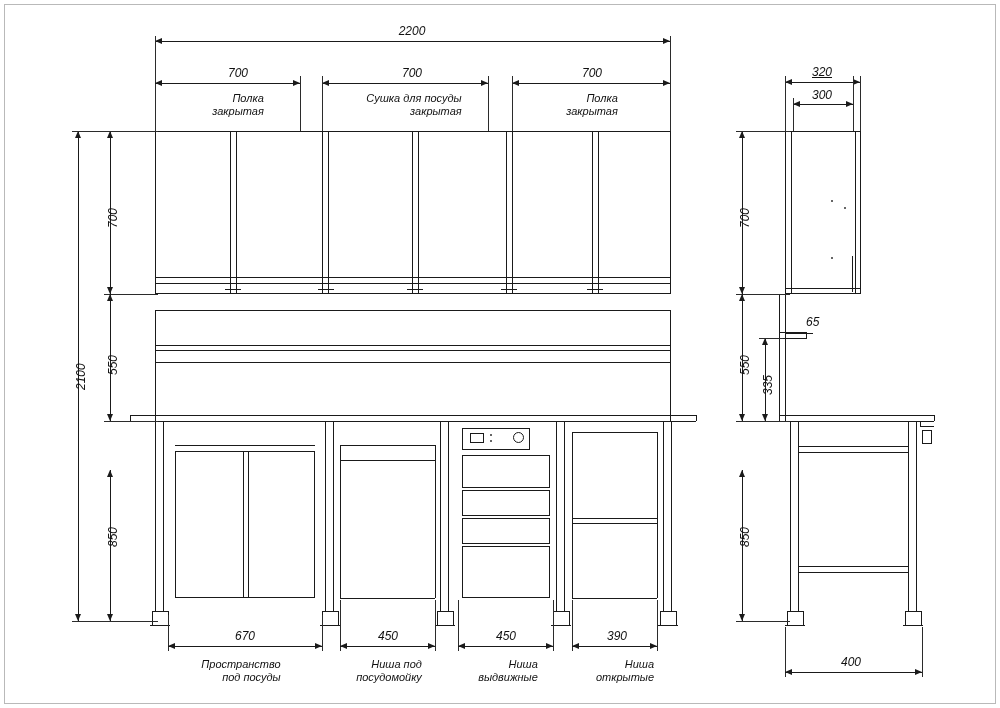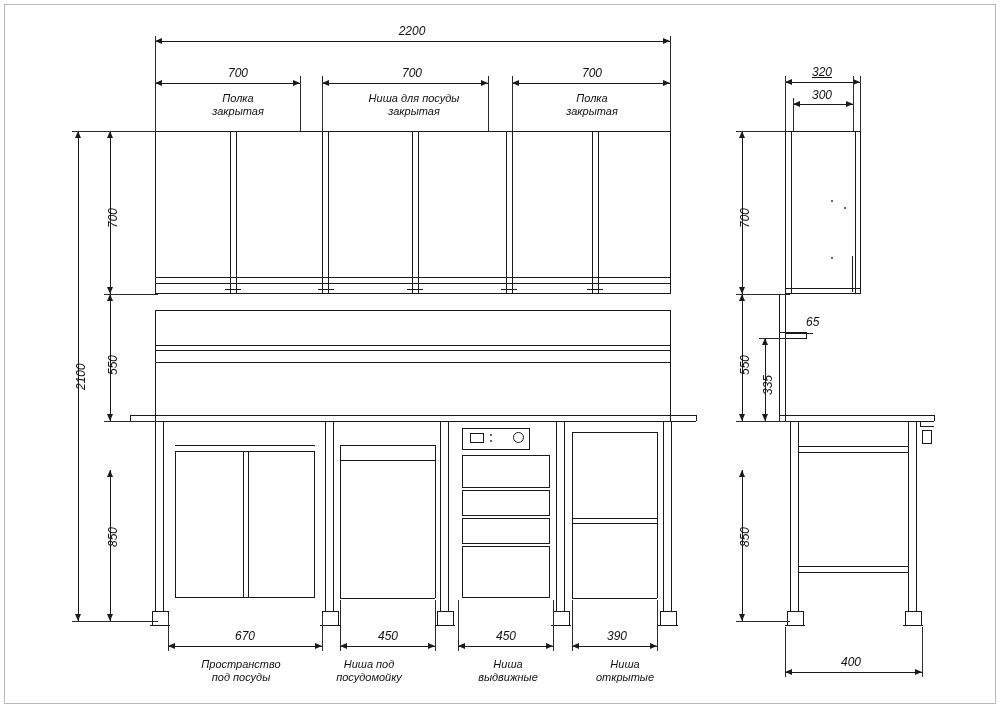--- a/index.html
+++ b/index.html
@@ -7,21 +7,21 @@
   #sheet{position:relative;width:1000px;height:708px;background:#fff;overflow:hidden;}
   .frame{position:absolute;left:4px;top:4px;width:992px;height:700px;border:1px solid #b9b9b9;box-sizing:border-box;}
   .ln{position:absolute;background:#1a1a1a;}
   .h{height:1px;}
   .v{width:1px;}
   .thin{background:#2b2b2b;}
   .dim{background:#1a1a1a;}
   .dimtxt{position:absolute;font-style:italic;font-size:12px;color:#111;white-space:nowrap;}
   .dimtxt.c{transform:translateX(-50%);}
   .vtxt{position:absolute;font-style:italic;font-size:12px;color:#111;white-space:nowrap;transform-origin:0 0;transform:rotate(-90deg);}
-  .cap{position:absolute;font-style:italic;font-size:11px;color:#111;text-align:center;white-space:nowrap;transform:translateX(-50%);line-height:13px;}
+  .cap{position:absolute;font-style:italic;font-size:11px;color:#111;text-align:right;white-space:nowrap;transform:translateX(-50%);line-height:13px;}
   .arr{position:absolute;width:0;height:0;}
   .arr.l{border-top:3px solid transparent;border-bottom:3px solid transparent;border-right:7px solid #1a1a1a;}
   .arr.r{border-top:3px solid transparent;border-bottom:3px solid transparent;border-left:7px solid #1a1a1a;}
   .arr.u{border-left:3px solid transparent;border-right:3px solid transparent;border-bottom:7px solid #1a1a1a;}
   .arr.d{border-left:3px solid transparent;border-right:3px solid transparent;border-top:7px solid #1a1a1a;}
   .rect{position:absolute;border:1px solid #1a1a1a;box-sizing:border-box;}
   .fill{background:#fff;}
   .dot{position:absolute;width:2px;height:2px;background:#333;border-radius:50%;}
 </style>
 </head>
@@ -55,21 +55,21 @@
   <div class="ln v thin" style="left:300px;top:76px;height:56px;"></div>
   <div class="ln v thin" style="left:322px;top:76px;height:56px;"></div>
   <div class="ln v thin" style="left:488px;top:76px;height:56px;"></div>
   <div class="ln v thin" style="left:512px;top:76px;height:56px;"></div>
 
   <div class="cap" style="left:238px;top:92px;">
     <span>Полка</span><br>
     <span>закрытая</span>
   </div>
   <div class="cap" style="left:414px;top:92px;">
-    <span>Ниша для посуды</span><br>
+    <span>Сушка для посуды</span><br>
     <span>закрытая</span>
   </div>
   <div class="cap" style="left:592px;top:92px;">
     <span>Полка</span><br>
     <span>закрытая</span>
   </div>
 
   <div class="rect fill" style="left:155px;top:131px;width:516px;height:163px;"></div>
 
   <div class="ln v" style="left:230px;top:131px;height:163px;"></div>
@@ -221,21 +221,21 @@
 
   <div class="ln h dim" style="left:572px;top:646px;width:85px;"></div>
   <div class="arr l" style="left:572px;top:643px;"></div>
   <div class="arr r" style="left:650px;top:643px;"></div>
   <div class="dimtxt c" style="left:617px;top:629px;">390</div>
 
   <div class="cap" style="left:241px;top:658px;">
     <span>Пространство</span><br>
     <span>под посуды</span>
   </div>
-  <div class="cap" style="left:369px;top:658px;">
+  <div class="cap" style="left:389px;top:658px;">
     <span>Ниша под</span><br>
     <span>посудомойку</span>
   </div>
   <div class="cap" style="left:508px;top:658px;">
     <span>Ниша</span><br>
     <span>выдвижные</span>
   </div>
   <div class="cap" style="left:625px;top:658px;">
     <span>Ниша</span><br>
     <span>открытые</span>

